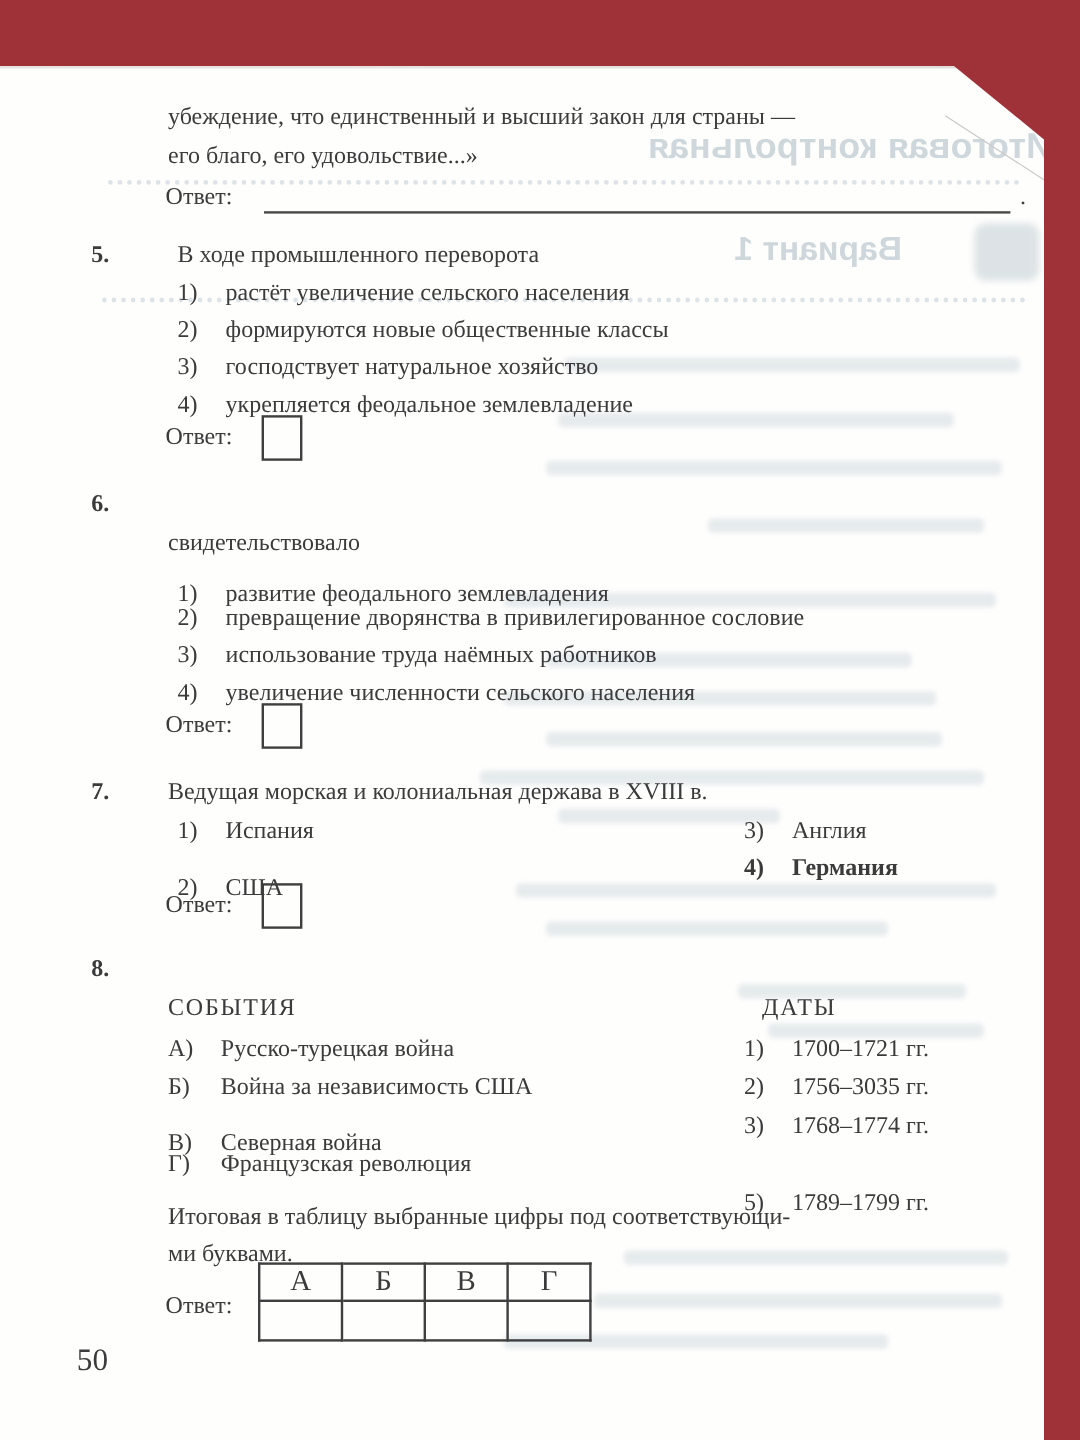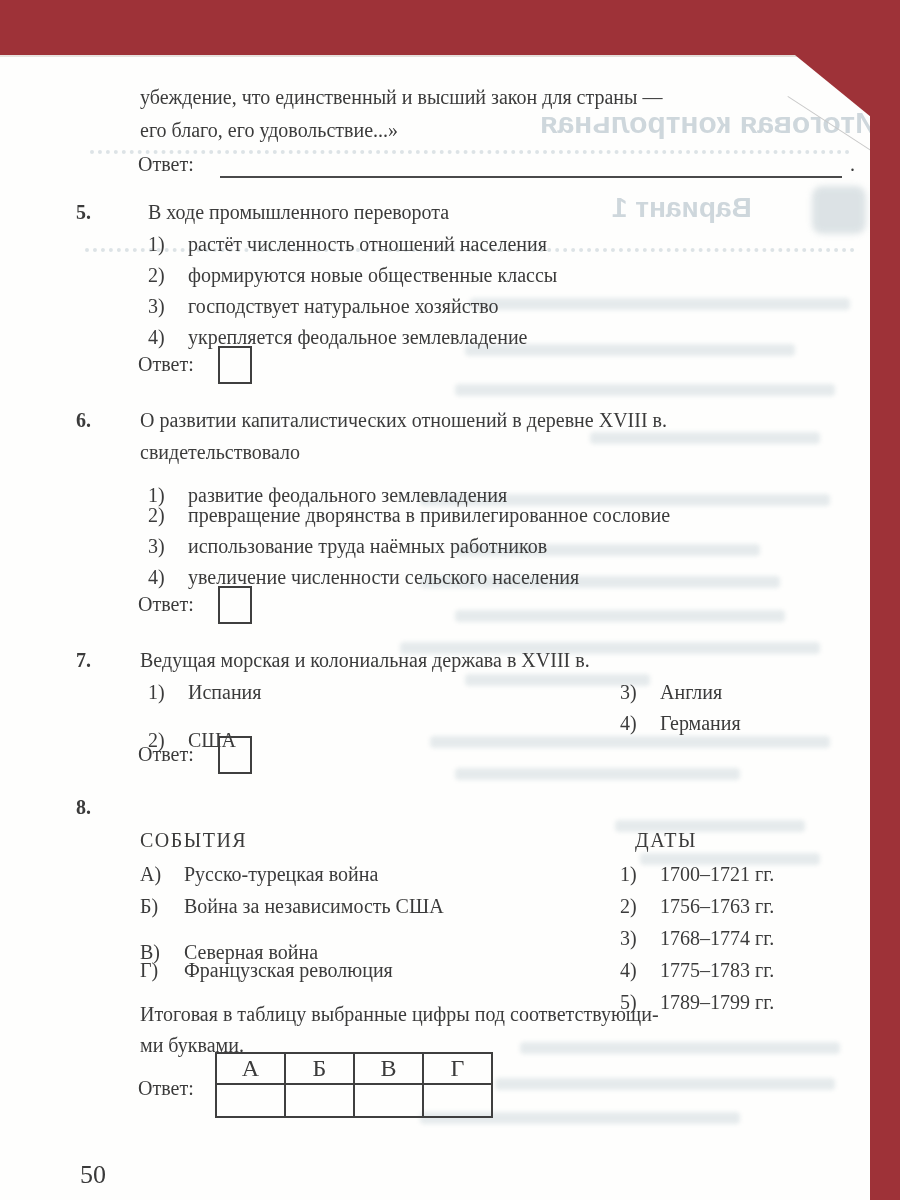--- a/index.html
+++ b/index.html
@@ -72,36 +72,35 @@
 
   <div class="t" style="left:140px;top:85px;">убеждение, что единственный и высший закон для страны —</div>
   <div class="t" style="left:140px;top:118px;">его благо, его удовольствие...»</div>
   <div class="t" style="left:138px;top:152px;">Ответ:</div>
   <div class="ansline" style="left:220px;top:176px;width:622px;"></div>
   <div class="t" style="left:850px;top:152px;">.</div>
 
   <div class="t qnum" style="left:76px;top:200px;">5.</div>
   <div class="t" style="left:148px;top:200px;">В ходе промышленного переворота</div>
   <div class="t opt" style="left:148px;top:232px;">
-    <span class="n">1)</span><span>растёт численность отношений населения</span>
+    <span class="n">1)</span><span>растёт увеличение сельского населения</span>
   </div>
   <div class="t opt" style="left:148px;top:263px;">
     <span class="n">2)</span><span>формируются новые общественные классы</span>
   </div>
   <div class="t opt" style="left:148px;top:294px;">
     <span class="n">3)</span><span>господствует натуральное хозяйство</span>
   </div>
   <div class="t opt" style="left:148px;top:325px;">
     <span class="n">4)</span><span>укрепляется феодальное землевладение</span>
   </div>
   <div class="t" style="left:138px;top:352px;">Ответ:</div>
   <div class="ansbox" style="left:218px;top:346px;"></div>
 
   <div class="t qnum" style="left:76px;top:408px;">6.</div>
-  <div class="t" style="left:140px;top:408px;">О развитии капиталистических отношений в деревне XVIII в.</div>
   <div class="t" style="left:140px;top:440px;">свидетельствовало</div>
   <div class="t opt" style="left:148px;top:472px;margin-top:11px;">
     <span class="n">1)</span><span>развитие феодального землевладения</span>
   </div>
   <div class="t opt" style="left:148px;top:503px;">
     <span class="n">2)</span><span>превращение дворянства в привилегированное сословие</span>
   </div>
   <div class="t opt" style="left:148px;top:534px;">
     <span class="n">3)</span><span>использование труда наёмных работников</span>
   </div>
@@ -115,21 +114,21 @@
   <div class="t" style="left:140px;top:648px;">Ведущая морская и колониальная держава в XVIII в.</div>
   <div class="t opt" style="left:148px;top:680px;">
     <span class="n">1)</span><span>Испания</span>
   </div>
   <div class="t opt" style="left:620px;top:680px;">
     <span class="n">3)</span><span>Англия</span>
   </div>
   <div class="t opt" style="left:148px;top:711px;margin-top:17px;">
     <span class="n">2)</span><span>США</span>
   </div>
-  <div class="t opt" style="left:620px;top:711px;">
+  <div class="t opt" style="left:620px;top:711px;font-weight:bold;">
     <span class="n">4)</span><span>Германия</span>
   </div>
   <div class="t" style="left:138px;top:742px;">Ответ:</div>
   <div class="ansbox" style="left:218px;top:736px;"></div>
 
   <div class="t qnum" style="left:76px;top:795px;">8.</div>
   <div class="t caps" style="left:140px;top:828px;">СОБЫТИЯ</div>
   <div class="t caps" style="left:635px;top:828px;">ДАТЫ</div>
 
   <div class="t ev" style="left:140px;top:894px;">
@@ -142,27 +141,24 @@
     <span class="n">В)</span><span>Северная война</span>
   </div>
   <div class="t ev" style="left:140px;top:958px;">
     <span class="n">Г)</span><span>Французская революция</span>
   </div>
 
   <div class="t opt" style="left:620px;top:862px;">
     <span class="n">1)</span><span>1700–1721 гг.</span>
   </div>
   <div class="t opt" style="left:620px;top:894px;">
-    <span class="n">2)</span><span>1756–1763 гг.</span>
+    <span class="n">2)</span><span>1756–3035 гг.</span>
   </div>
   <div class="t opt" style="left:620px;top:926px;">
     <span class="n">3)</span><span>1768–1774 гг.</span>
-  </div>
-  <div class="t opt" style="left:620px;top:958px;">
-    <span class="n">4)</span><span>1775–1783 гг.</span>
   </div>
   <div class="t opt" style="left:620px;top:990px;">
     <span class="n">5)</span><span>1789–1799 гг.</span>
   </div>
 
   <div class="t" style="left:140px;top:1002px;">Итоговая в таблицу выбранные цифры под соответствующи-</div>
   <div class="t" style="left:140px;top:1033px;">ми буквами.</div>
 
   <div class="t" style="left:138px;top:1076px;">Ответ:</div>
   <table class="anst" style="left:215px;top:1052px;">
@@ -175,21 +171,21 @@
     </tr>
     <tr class="empty">
       <td></td>
       <td></td>
       <td></td>
       <td></td>
     </tr>
   </tbody>
     </table>
 
-  <div class="t" style="left:80px;top:1118px;font-size:26px;margin-top:41px;">50</div>
+  <div class="t" style="left:64px;top:1118px;font-size:26px;">50</div>
 
   <div class="page-edge"></div>
   <div class="red-top"></div>
   <div class="red-corner"></div>
   <div class="crease"></div>
   <div class="red-right"></div>
 
 </div>
 
 </body></html>

